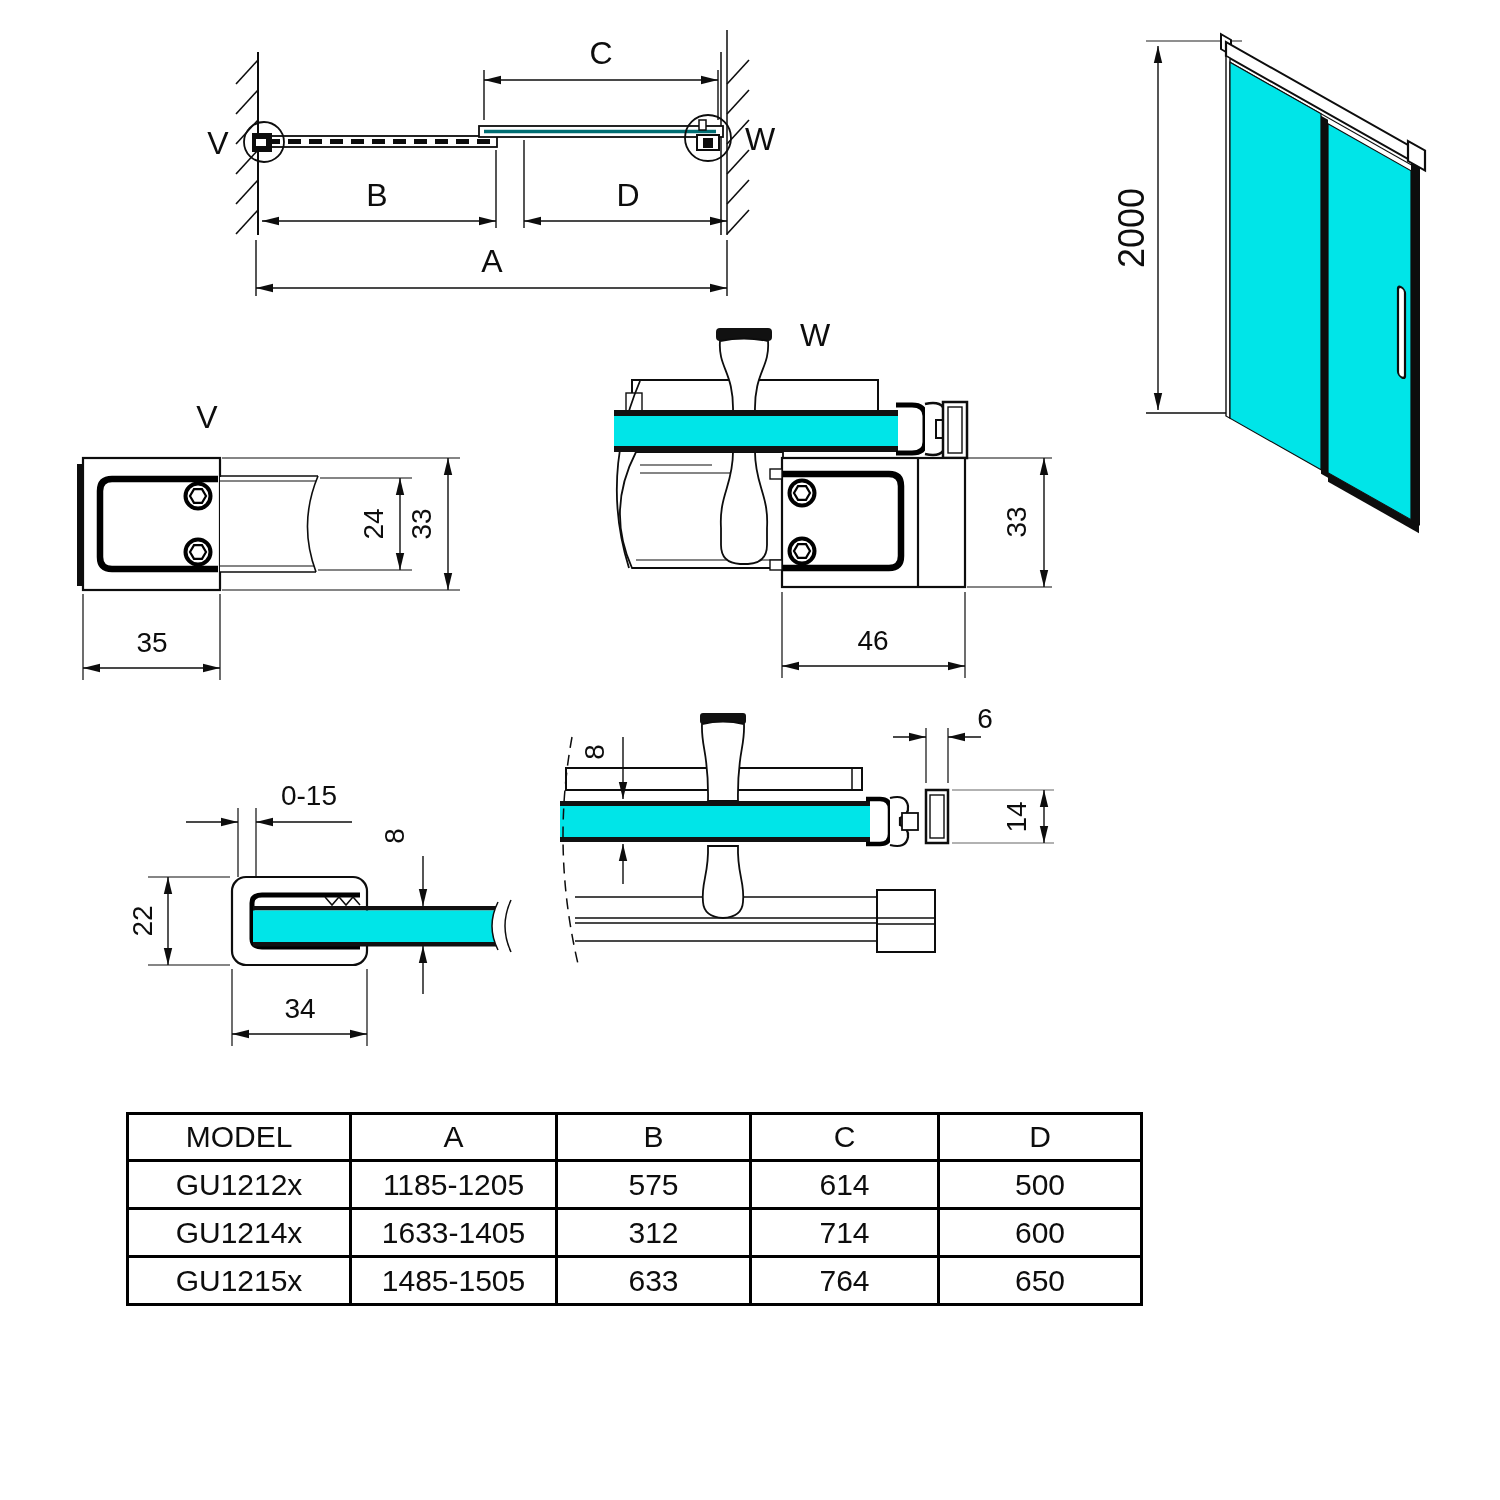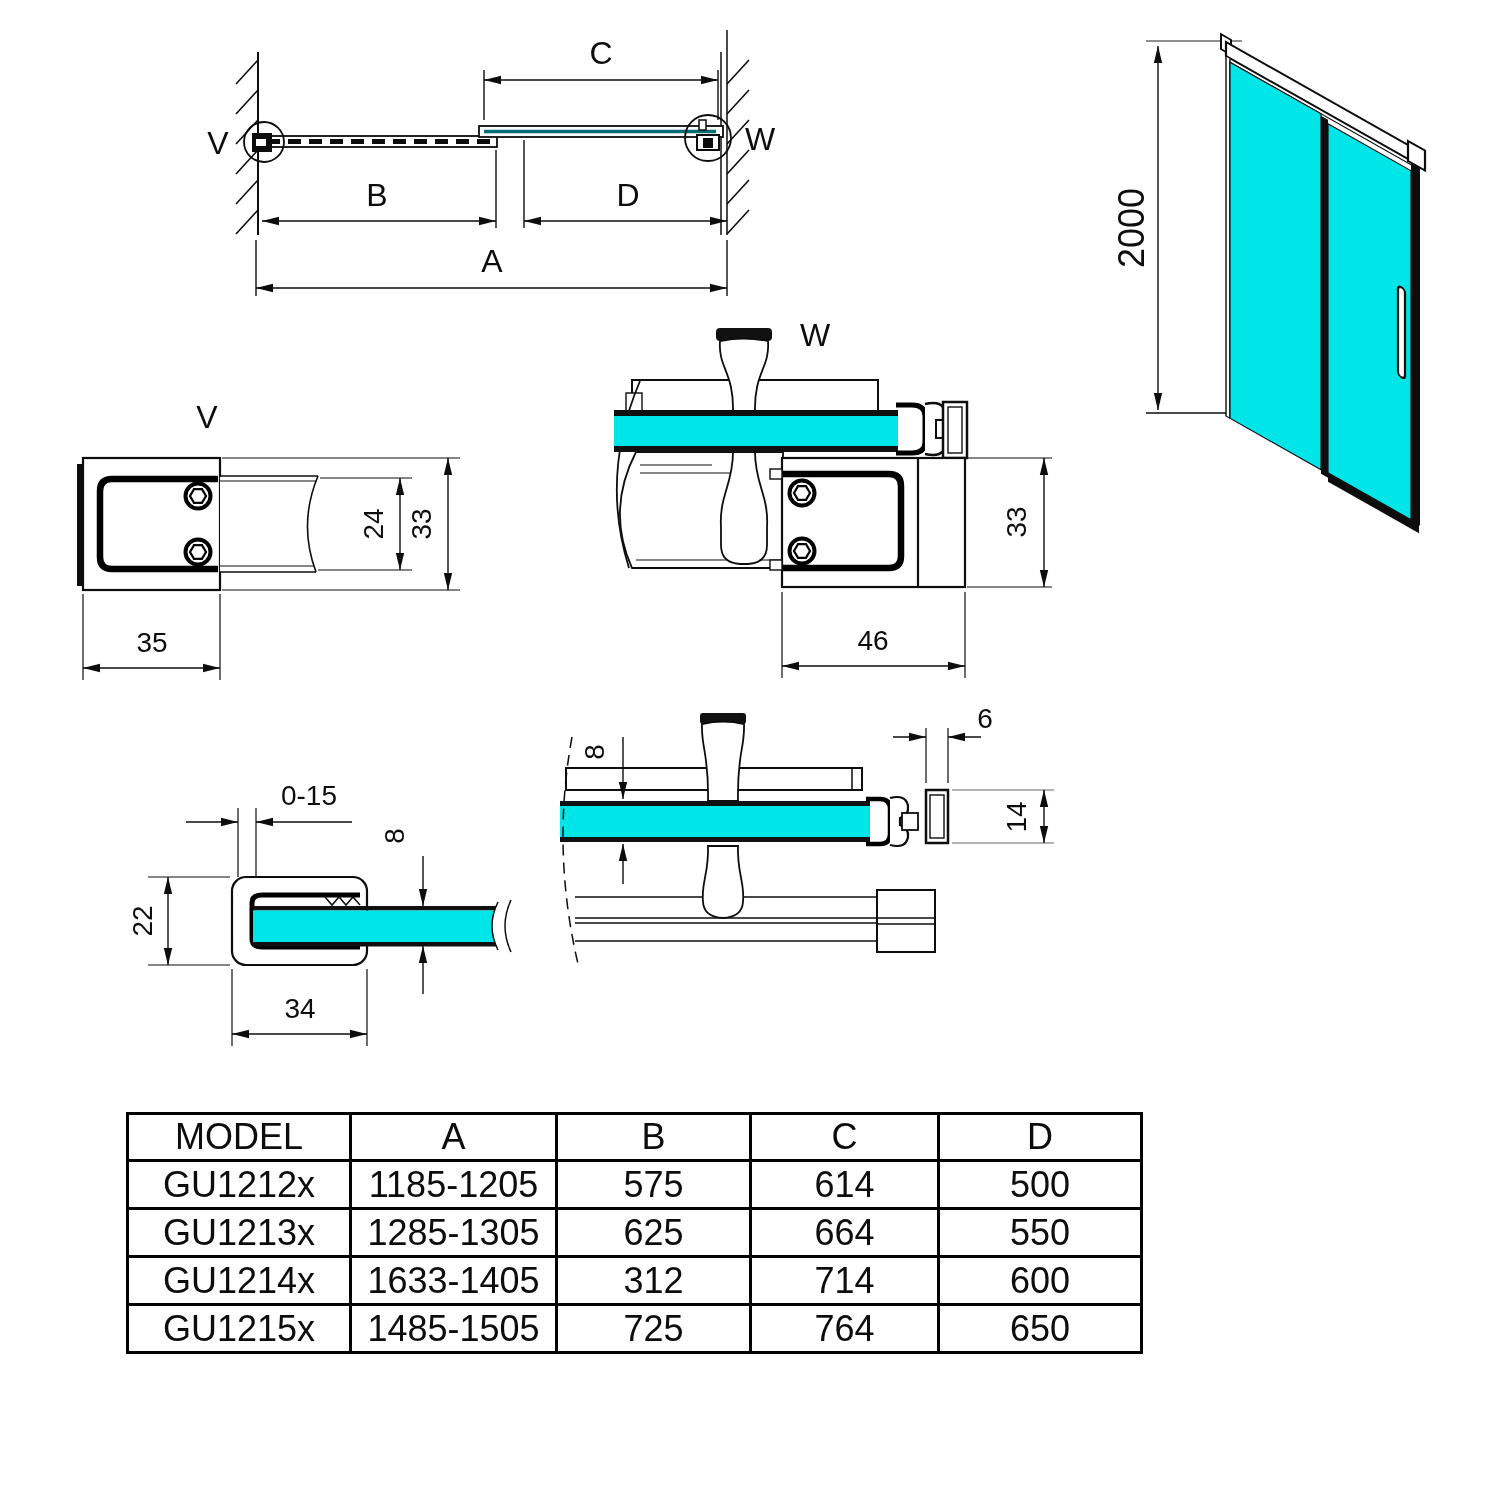--- a/index.html
+++ b/index.html
@@ -7,21 +7,21 @@
           font-family:"Liberation Sans","DejaVu Sans",sans-serif;}
   svg{position:absolute;left:0;top:0;}
   svg text{fill:#0d0d0d;font-family:"Liberation Sans","DejaVu Sans",sans-serif;}
   .lbl{font-size:32px;}
   .dim{font-size:28px;}
   .big{font-size:36px;}
   
   .spec-table{position:absolute;left:126px;top:1112px;border-collapse:collapse;table-layout:fixed;
               width:1016px;}
   .spec-table td,.spec-table th{border:3px solid #000;text-align:center;vertical-align:middle;
-              font-size:36px;font-weight:400;color:#0d0d0d;padding:0;height:45px;white-space:nowrap;}
+              font-size:30px;font-weight:400;color:#0d0d0d;padding:0;height:45px;white-space:nowrap;}
   .spec-table th{height:44px;}
 </style>
 </head>
 <body>
 
 <div class="canvas">
 <svg width="1500" height="1500" viewBox="0 0 1500 1500">
   <defs>
     <marker id="arr" viewBox="0 0 18 10" refX="17" refY="5" markerWidth="18" markerHeight="10" orient="auto-start-reverse" markerUnits="userSpaceOnUse">
       <path d="M0,0.8 L17,5 L0,9.2 Z" fill="#0d0d0d"></path>
@@ -313,35 +313,28 @@
   </thead>
   <tbody>
     <tr>
       <td>GU1212x</td>
       <td>1185-1205</td>
       <td>575</td>
       <td>614</td>
       <td>500</td>
     </tr>
     <tr>
-      <td>GU1213x</td>
-      <td>1285-1305</td>
-      <td>625</td>
-      <td>664</td>
-      <td>550</td>
-    </tr>
-    <tr>
       <td>GU1214x</td>
       <td>1633-1405</td>
       <td>312</td>
       <td>714</td>
       <td>600</td>
     </tr>
     <tr>
       <td>GU1215x</td>
       <td>1485-1505</td>
-      <td>725</td>
+      <td>633</td>
       <td>764</td>
       <td>650</td>
     </tr>
   </tbody>
 </table>
 </div>
 
 </body></html>

